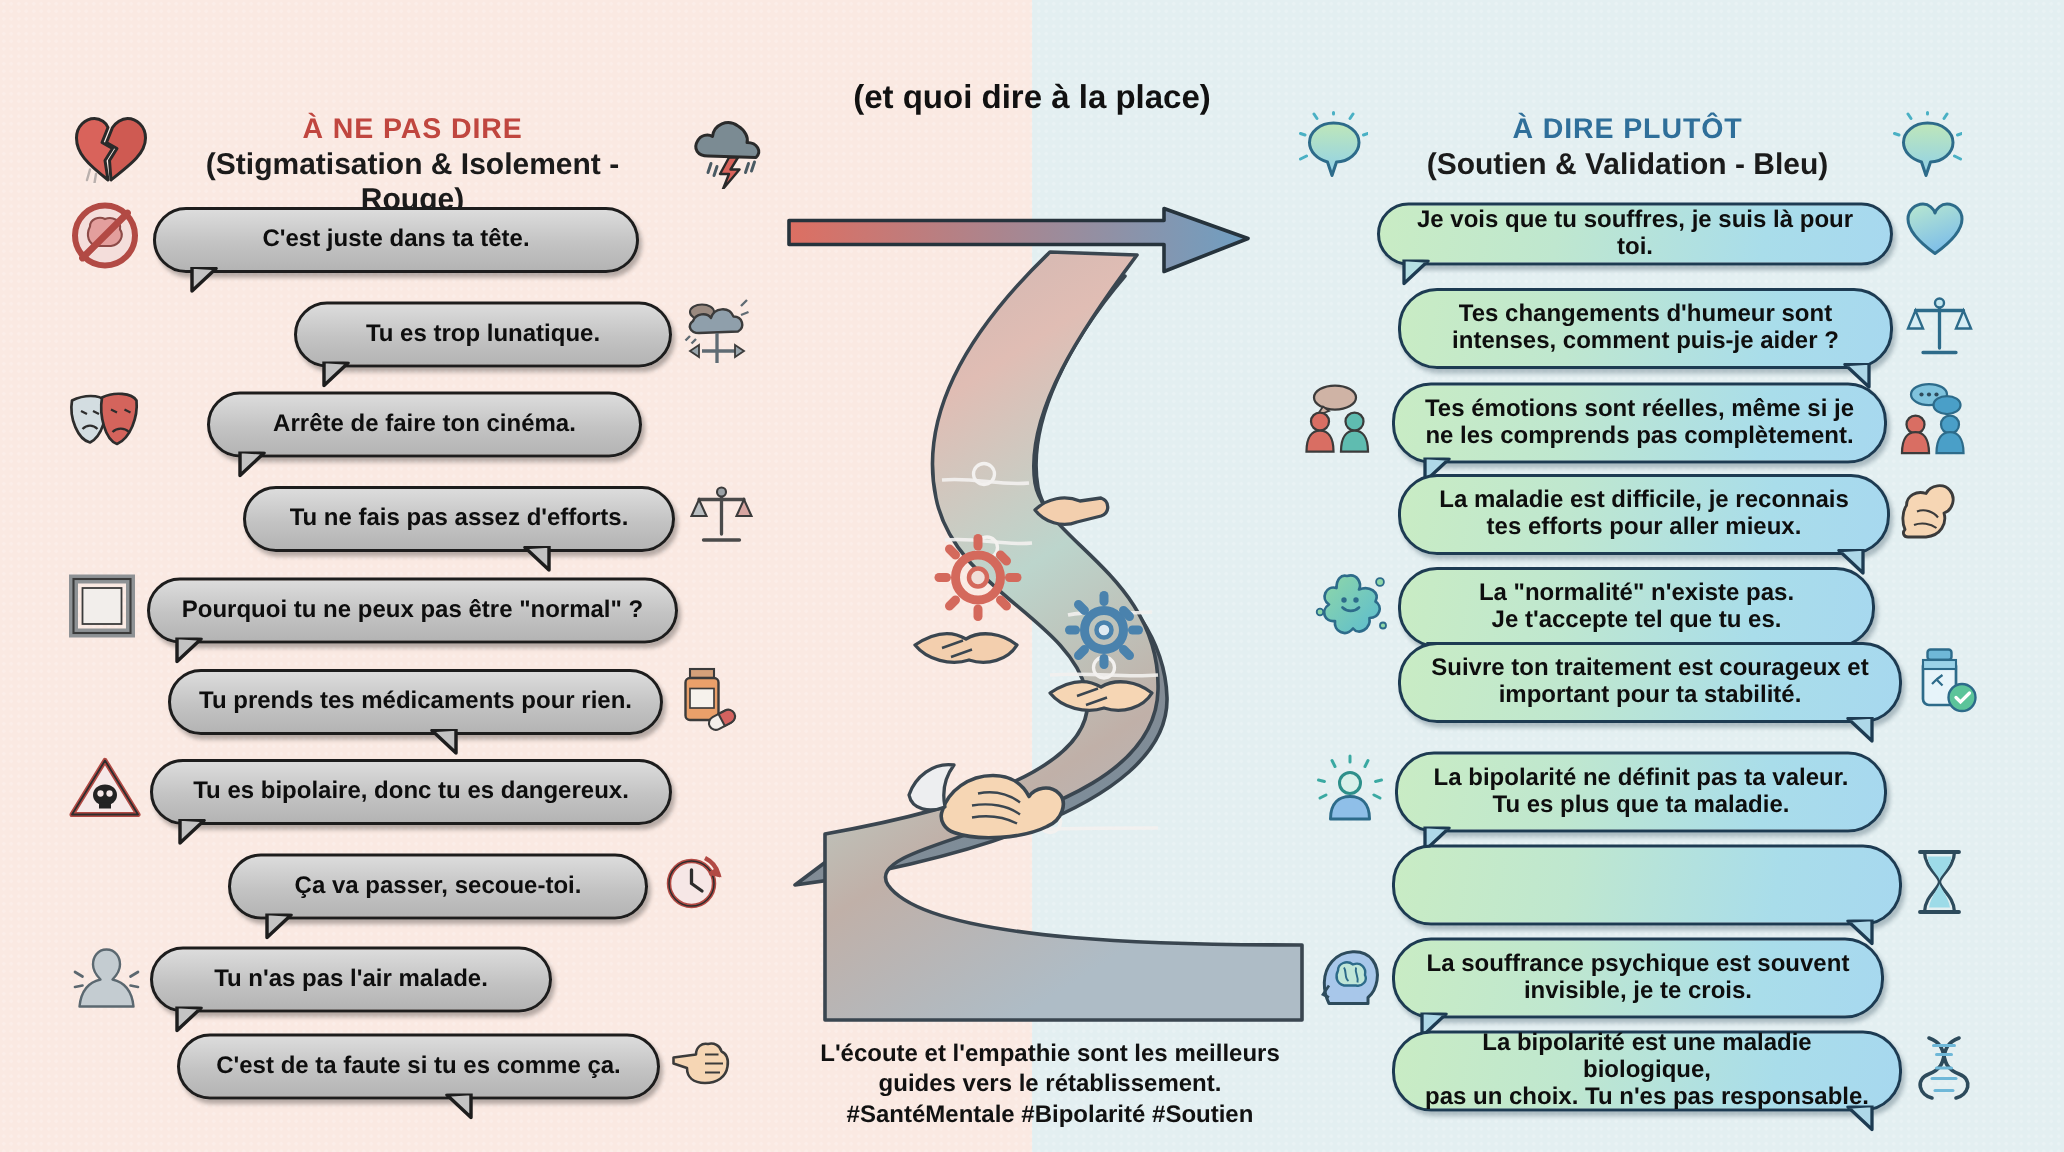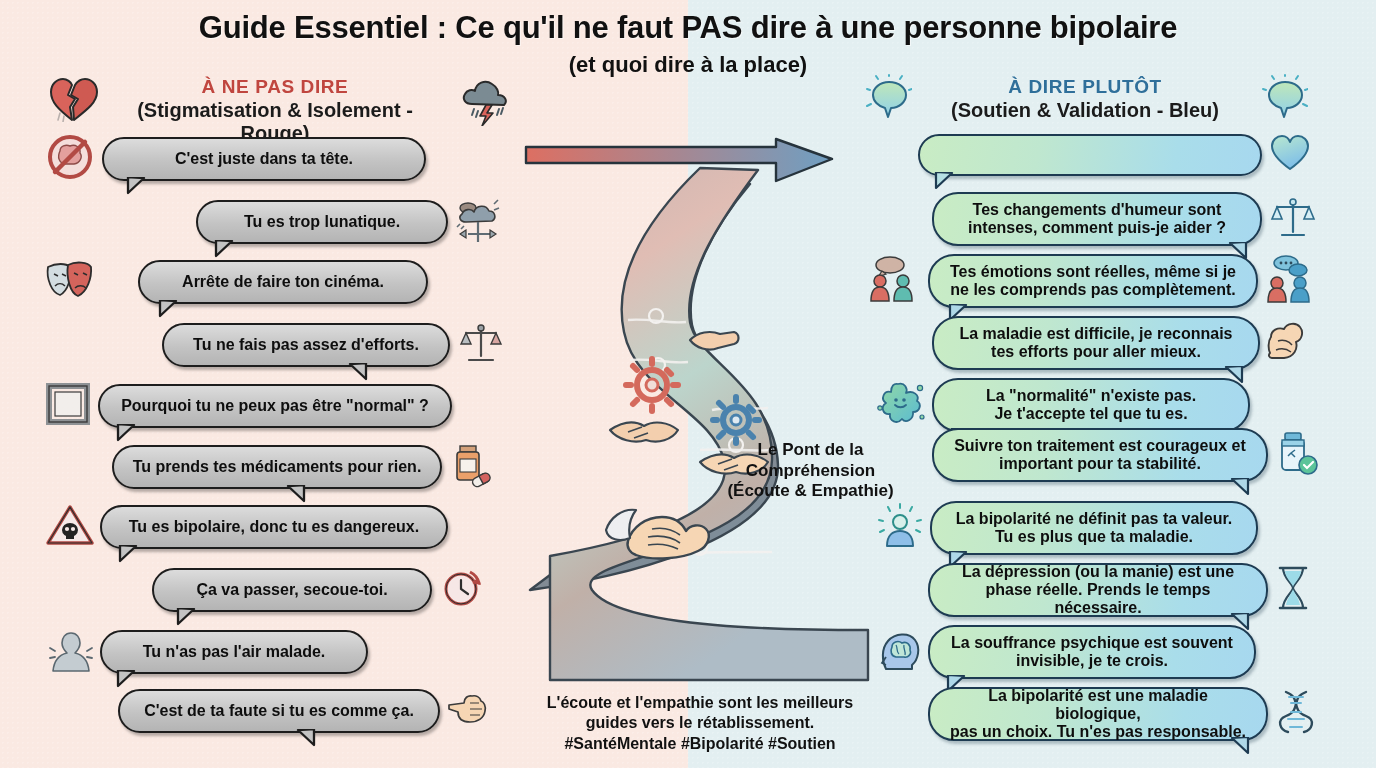--- a/index.html
+++ b/index.html
@@ -93,21 +93,20 @@
 </style>
 </head>
 <body>
 
 <div id="stage">
 
   <div class="bg-left"></div>
   <div class="bg-right"></div>
   <div class="bg-noise"></div>
 
-  <div class="title">Guide Essentiel : Ce qu'il ne faut PAS dire à une personne bipolaire</div>
   <div class="subtitle">(et quoi dire à la place)</div>
 
   <span class="hico" id="ico-broken-heart">
     <svg width="52" height="46" viewBox="0 0 52 46">
       <path d="M24 44 C10 33 3 26 3 16 C3 8 9 3 15 3 C19 3 23 6 24 9 L20 19 L27 23 L22 31 L24 44Z" fill="#d9635b" stroke="#2a2a2a" stroke-width="2" stroke-linejoin="round"></path>
       <path d="M26 44 C40 33 49 26 49 16 C49 8 43 3 37 3 C33 3 29 6 27 9 L23 19 L30 23 L25 31 L26 44Z" fill="#cf5a52" stroke="#2a2a2a" stroke-width="2" stroke-linejoin="round"></path>
       <path d="M12 37 L10 44 M16 40 L15 46" stroke="#b9b0ad" stroke-width="1.6" stroke-linecap="round"></path>
     </svg>
   </span>
 
@@ -262,23 +261,20 @@
       <g transform="translate(128,355)">
         <path d="M0 26 C4 12 18 2 34 2 C46 2 54 8 58 16 C62 10 72 8 78 14 C84 20 80 32 70 36 C54 44 24 46 8 40 C2 38 -2 32 0 26Z" fill="#f6d6b4" stroke="#3a4650" stroke-width="2.4" stroke-linejoin="round"></path>
         <path d="M24 14 C34 12 44 14 52 20 M20 22 C32 20 44 22 52 28 M20 30 C32 28 42 30 50 34" stroke="#3a4650" stroke-width="1.6" fill="none"></path>
       </g>
       <g transform="translate(96,348)">
         <path d="M10 22 C14 10 26 0 40 2 C34 10 32 20 34 30 C24 34 12 32 10 22Z" fill="#edeef0" stroke="#3a4650" stroke-width="2.2" stroke-linejoin="round"></path>
       </g>
     </svg>
   </span>
 
-  <div class="bridgelabel">Le Pont de la
-Compréhension
-(Écoute &amp; Empathie)</div>
   <div class="footer">L'écoute et l'empathie sont les meilleurs
 guides vers le rétablissement.
 #SantéMentale #Bipolarité #Soutien</div>
 
   <div class="row" style="left:46px;top:133px;">
     <span class="ic" style="position:relative;margin-right:8px;">
       <svg width="48" height="48" viewBox="0 0 48 48">
         <circle cx="24" cy="24" r="20" fill="#f4dedb" stroke="#b24a44" stroke-width="4"></circle>
         <path d="M14 18 C14 13 20 11 24 13 C29 11 35 14 34 20 C37 24 34 30 28 31 L19 31 C13 30 11 24 14 18Z" fill="#e39f9d" stroke="#8d4b48" stroke-width="1.4"></path>
         <path d="M9 39 L39 9" stroke="#b24a44" stroke-width="4.5" stroke-linecap="round"></path>
@@ -464,20 +460,21 @@
     <span class="ic" style="position:relative;margin-left:8px;">
       <svg width="40" height="38" viewBox="0 0 40 38">
         <path d="M1 15 L16 13 C16 8 20 5 24 6 C28 5 32 7 33 11 C36 12 38 16 37 21 C36 28 30 32 22 32 C14 32 10 28 10 22 L1 19 Z" fill="#f6d6b4" stroke="#3b3b3b" stroke-width="1.7" stroke-linejoin="round"></path>
         <path d="M22 13 h9 M22 19 h12 M22 25 h10" stroke="#3b3b3b" stroke-width="1.2"></path>
       </svg>
     </span>
   </div>
 
   <div class="row" style="left:918px;top:134px;">
     <div class="bubble b-blue" style="width:344px;height:42px;">
+      <span class="txt">Je vois que tu souffres, je suis là pour toi.</span>
       <span class="tail" style="left:14px;">
         <svg width="24" height="18" viewBox="0 0 24 18">
             <path d="M2 0 L2 16 L18 1 Z" fill="#b6e0e4" stroke="#1d3b52" stroke-width="2.2" stroke-linejoin="round"></path>
           </svg>
       </span>
     </div>
     <span class="ic" style="position:relative;margin-left:8px;">
       <svg width="40" height="38" viewBox="0 0 40 38">
         <defs>
             <linearGradient id="hg" x1="0" y1="0" x2="0.4" y2="1">
@@ -637,22 +634,20 @@
       <span class="tail" style="left:16px;">
         <svg width="24" height="18" viewBox="0 0 24 18">
             <path d="M2 0 L2 16 L18 1 Z" fill="#aed8e8" stroke="#1d3b52" stroke-width="2.2" stroke-linejoin="round"></path>
           </svg>
       </span>
     </div>
   </div>
 
   <div class="row" style="left:928px;top:563px;">
     <div class="bubble b-blue" style="width:340px;height:54px;">
-      <span class="txt">La dépression (ou la manie) est une
-phase réelle. Prends le temps nécessaire.</span>
       <span class="tail" style="left:296px;">
         <svg width="24" height="18" viewBox="0 0 24 18">
             <path d="M22 0 L22 16 L6 1 Z" fill="#aed8e8" stroke="#1d3b52" stroke-width="2.2" stroke-linejoin="round"></path>
           </svg>
       </span>
     </div>
     <span class="ic" style="position:relative;margin-left:6px;">
       <svg width="38" height="48" viewBox="0 0 38 48">
         <path d="M6 4 h26 M6 44 h26" stroke="#2d4b5c" stroke-width="2.6" stroke-linecap="round"></path>
         <path d="M9 4 C9 14 19 20 19 24 C19 28 9 34 9 44" fill="none" stroke="#2d4b5c" stroke-width="2.2"></path>

